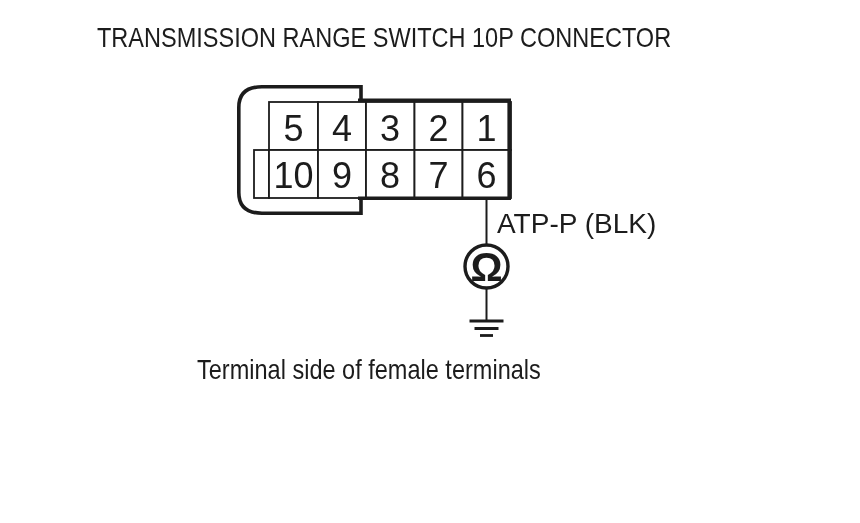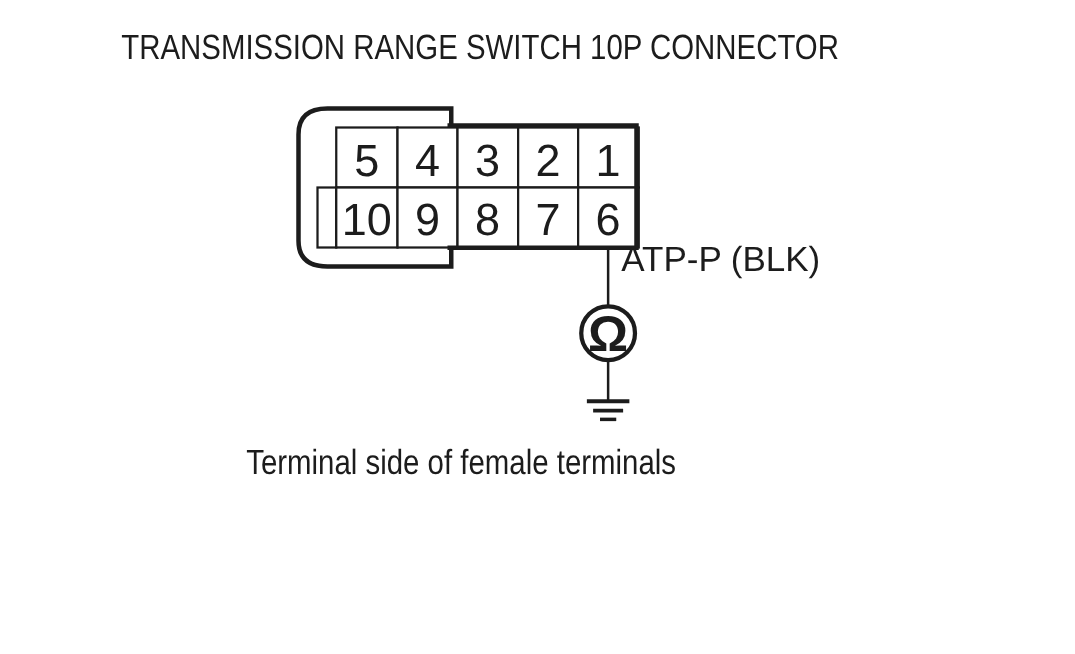--- a/index.html
+++ b/index.html
@@ -26,21 +26,21 @@
     white-space: nowrap;
     font-size: 28px;
     line-height: normal;
     color: #1c1c1c;
   }
   .condensed {
     transform: scaleX(0.84);
     transform-origin: 0 0;
   }
   .title-text   { left: 97px;  top: 22px; }
-  .wire-label   { left: 497px; top: 192px; }
+  .wire-label   { left: 497px; top: 208px; }
   .caption-text { left: 197px; top: 354px; }
 
   .thin-cell {
     fill: #ffffff;
     stroke: #1c1c1c;
     stroke-width: 1.8;
   }
   .thick-line {
     fill: none;
     stroke: #1c1c1c;

